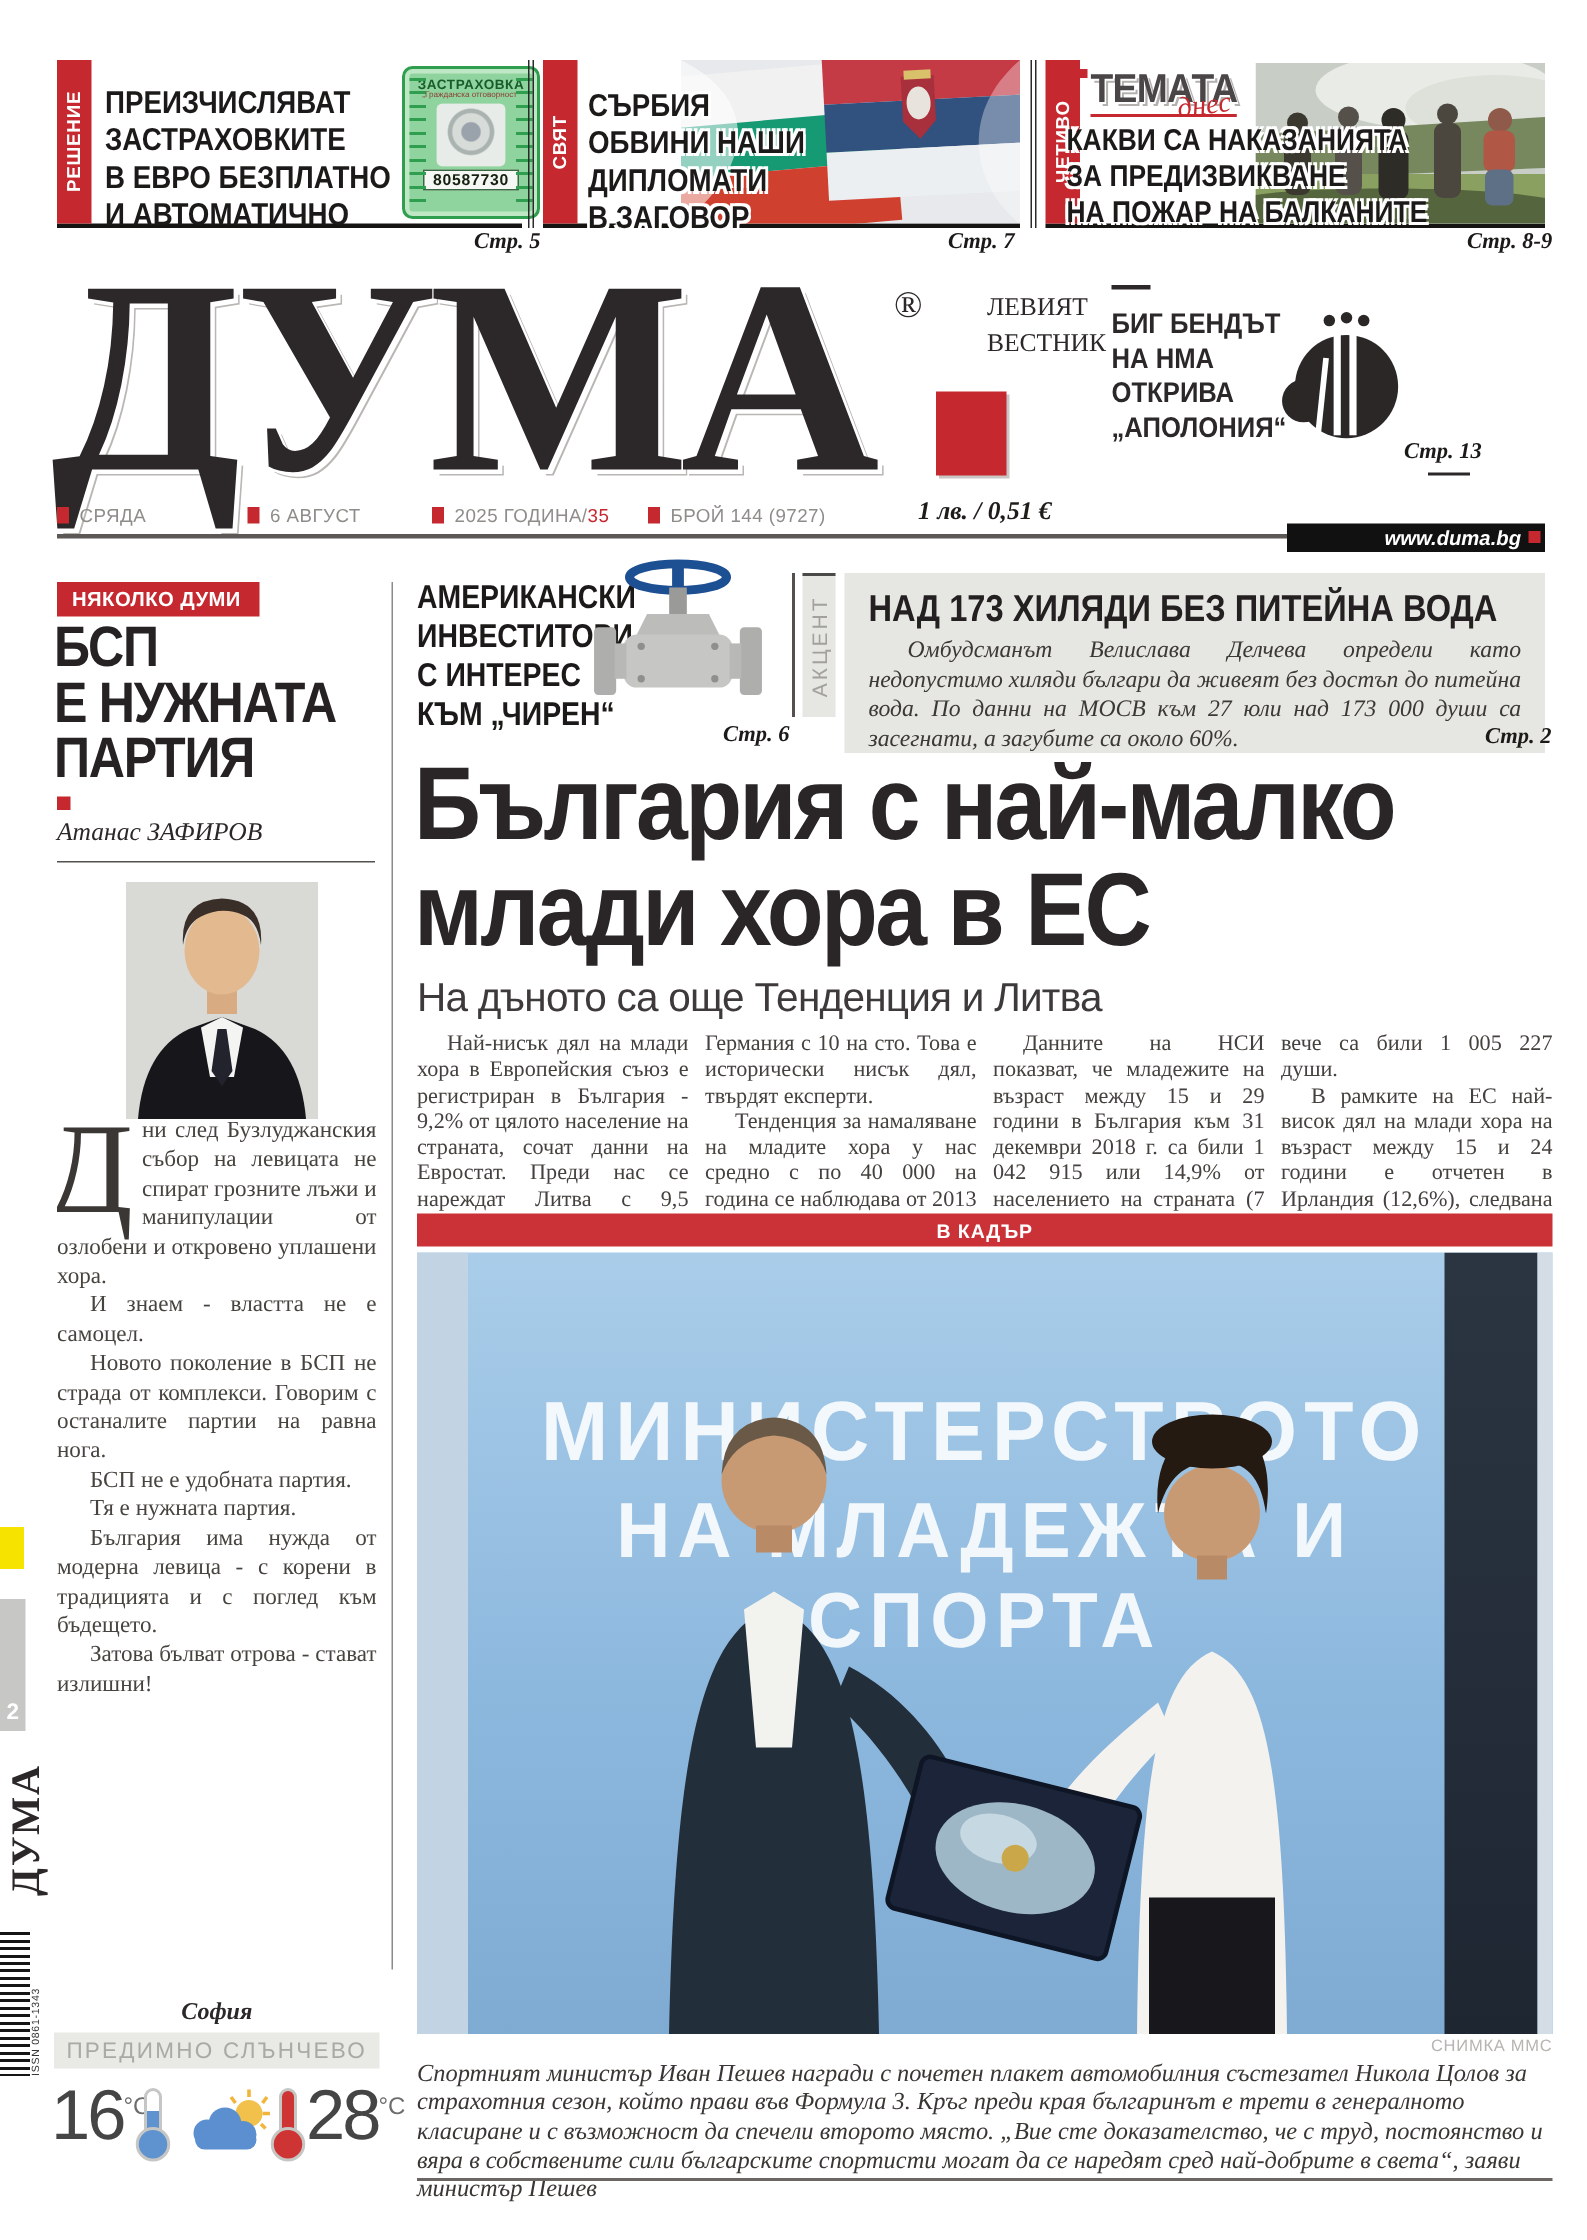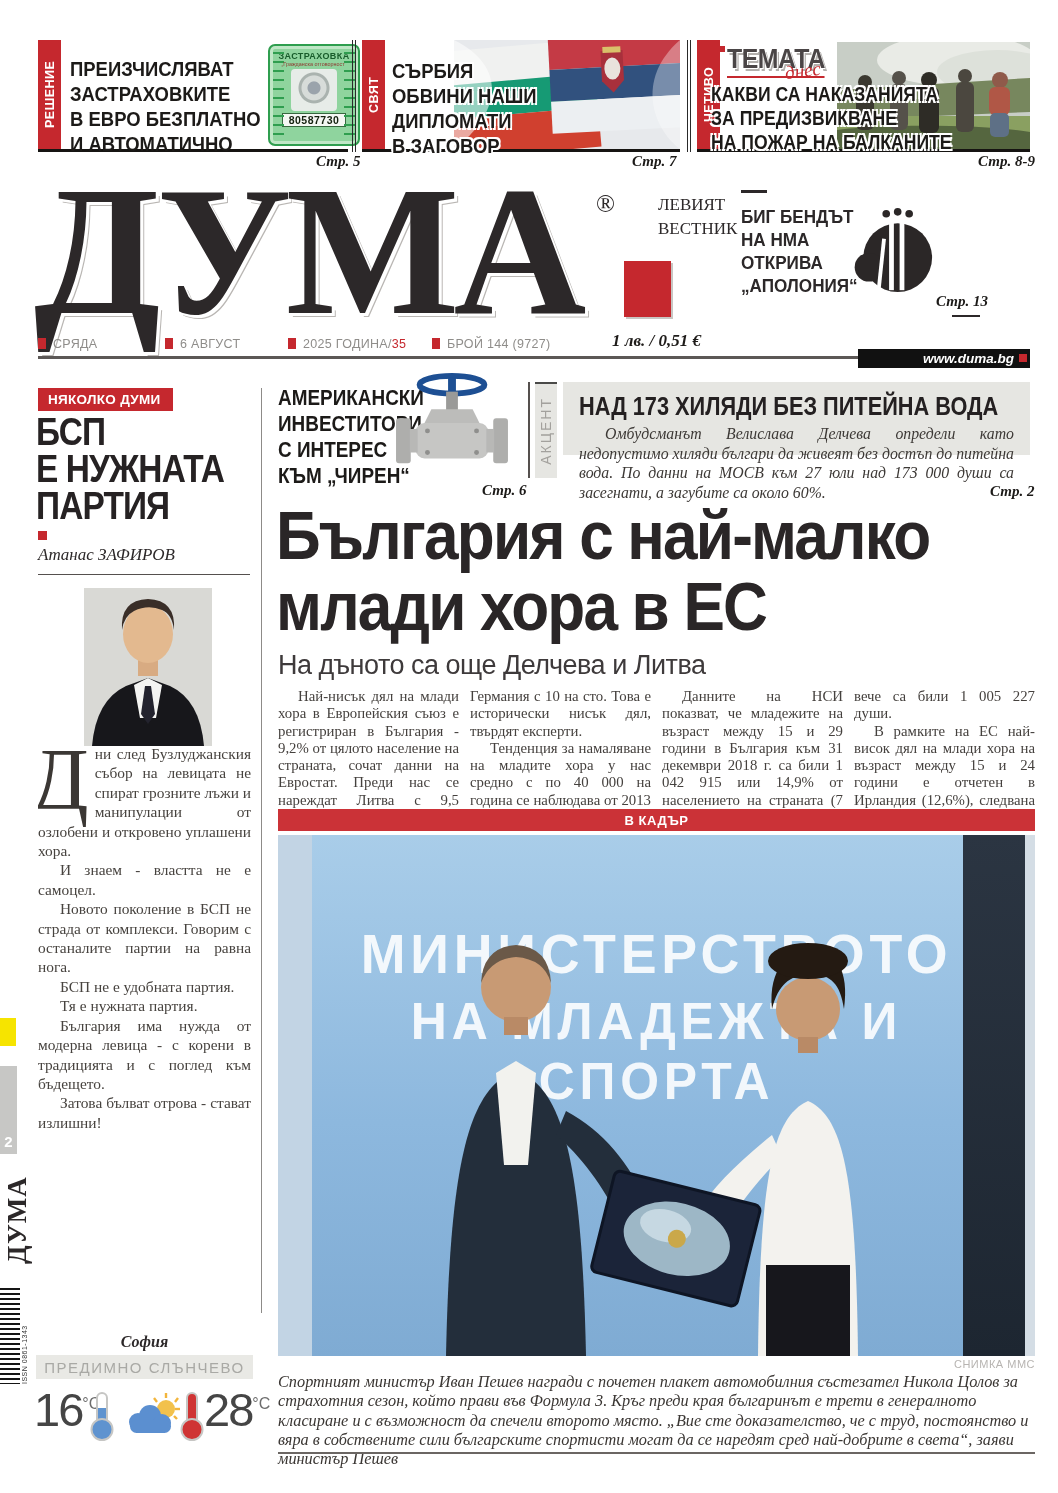--- a/index.html
+++ b/index.html
@@ -105,21 +105,21 @@
   .therm.red{background:#cf3434}
   .therm.red:after{background:#cf3434}
   
   .chiren-head{position:absolute;left:278px;top:385px;font-weight:bold;font-size:22px;line-height:26px;
       color:#1c1a18;transform:scaleX(.86);transform-origin:left top;white-space:pre-line}
   .chiren-page{left:482px;top:482px}
   
   .akc-strip{position:absolute;left:535px;top:382px;width:22px;height:96px;background:#e6e6e2;
       border-top:2px solid #4a4a48;display:flex;align-items:center;justify-content:center}
   .akc-strip span{writing-mode:vertical-rl;transform:rotate(180deg);color:#a3a19d;font-size:14px;letter-spacing:2px}
-  .akc-box{position:absolute;left:563px;top:382px;width:467px;height:73px;background:#e6e6e2;padding:10px 16px 0 16px}
+  .akc-box{position:absolute;left:563px;top:382px;width:467px;height:120px;background:#e6e6e2;padding:10px 16px 0 16px}
   .akc-head{font-weight:bold;font-size:25px;color:#242021;transform:scaleX(.87);transform-origin:left top;white-space:nowrap}
   .akc-body{font-family:"Liberation Serif",serif;font-style:italic;font-size:15.8px;line-height:19.6px;
       color:#3c3835;text-align:justify;text-indent:26px;margin-top:3px}
   .akc-page{left:990px;top:483px}
   .akc-sep{position:absolute;left:528px;top:382px;width:2px;height:96px;background:#55504e}
   
   .main-head{position:absolute;left:276px;top:500px;font-weight:bold;font-size:69px;line-height:71px;
       letter-spacing:-2px;color:#2a2627;transform:scaleX(.9);transform-origin:left top;white-space:pre-line}
   .main-sub{position:absolute;left:278px;top:650px;font-size:27px;color:#3e3a3b;letter-spacing:-.5px}
   .main-cols{position:absolute;left:278px;top:688px;width:757px;height:120px;overflow:hidden;
@@ -348,21 +348,21 @@
     <span>АКЦЕНТ</span>
   </div>
 <div class="akc-box">
   <div class="akc-head">НАД 173 ХИЛЯДИ БЕЗ ПИТЕЙНА ВОДА</div>
   <div class="akc-body">Омбудсманът Велислава Делчева определи като недопустимо хиляди българи да живеят без достъп до питейна вода. По данни на МОСВ към 27 юли над 173 000 души са засегнати, а загубите са около 60%.</div>
 </div>
 <div class="pageref akc-page">Стр. 2</div>
 
 <div class="main-head">България с най-малко
 млади хора в ЕС</div>
-<div class="main-sub">На дъното са още Делчева и Литва</div>
+<div class="main-sub">На дъното са още Тенденция и Литва</div>
 <div class="main-cols">
   <div class="col">
     <p>Най-нисък дял на млади хора в Европейския съюз е регистриран в България - 9,2% от цялото население на страната, сочат данни на Евростат. Преди нас се нареждат Литва с 9,5 процента и</p>
   </div>
   <div class="col">
     <p class="cont">Германия с 10 на сто. Това е исторически нисък дял, твърдят експерти.</p>
     <p>Тенденция за намаляване на младите хора у нас средно с по 40 000 на година се наблюдава от 2013 г. насам.</p>
   </div>
   <div class="col">
     <p>Данните на НСИ показват, че младежите на възраст между 15 и 29 години в България към 31 декември 2018 г. са били 1 042 915 или 14,9% от населението на страната (7 000 039 души). На 1 януари 2020 г. те</p>

